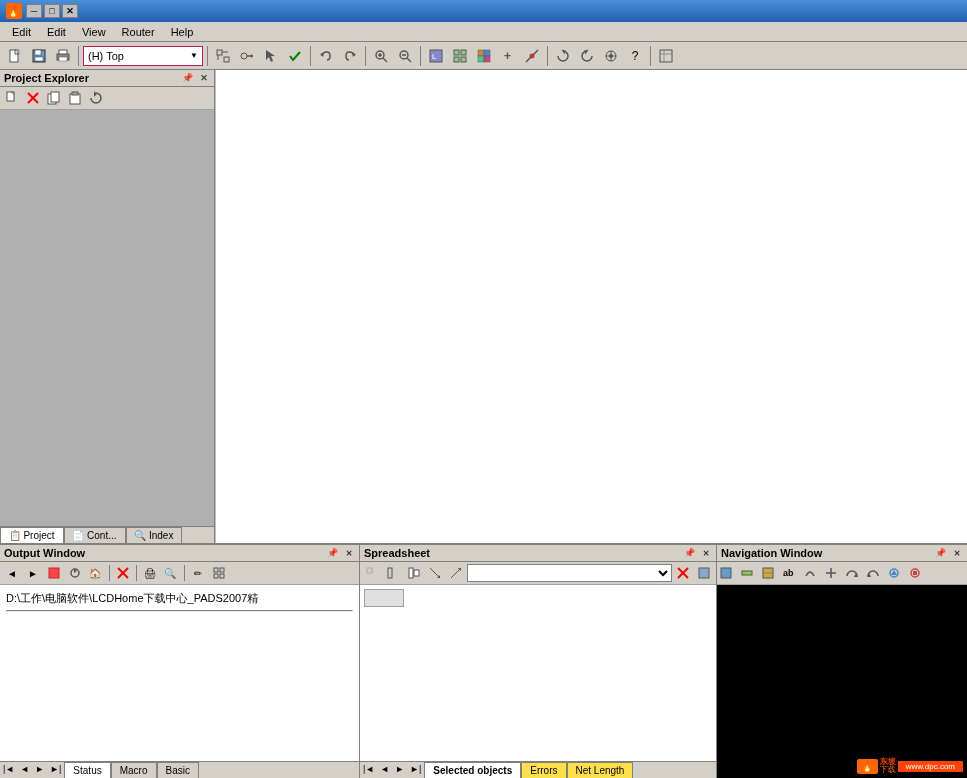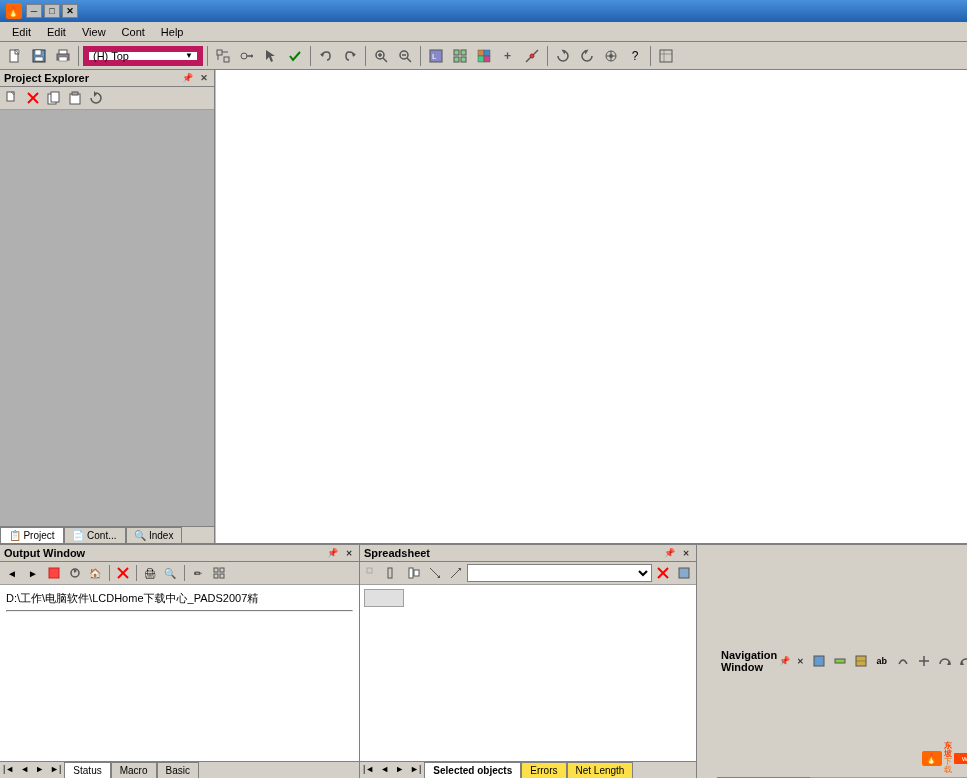--- a/index.html
+++ b/index.html
@@ -94,21 +94,21 @@
     }
     .tb-sep {
       width: 1px;
       height: 20px;
       background: #808080;
       margin: 0 2px;
     }
     .tb-dropdown {
       height: 20px;
       background: white;
-      border: 6px solid #be185d;
+      border: 1px solid #be185d;
       display: flex;
       align-items: center;
       padding: 0 4px;
       gap: 4px;
       font-size: 11px;
       cursor: pointer;
       min-width: 120px;
     }
     .tb-dropdown-arrow { font-size: 8px; margin-left: auto; }
 
@@ -375,22 +375,21 @@
       font-size: 9px;
       cursor: pointer;
     }
 
     
     #nav-window {
       width: 250px;
       min-width: 250px;
       background: #d4d0c8;
       display: flex;
-      flex-direction: row;
-      margin-left: 20px;
+      flex-direction: column;
     }
     #nw-header {
       background: #d4d0c8;
       border-bottom: 1px solid #808080;
       padding: 2px 4px;
       display: flex;
       align-items: center;
       font-size: 11px;
       font-weight: bold;
     }
@@ -453,21 +452,21 @@
     <div class="title-btn">─</div>
     <div class="title-btn">□</div>
     <div class="title-btn">✕</div>
   </div>
 </div>
 
 <div id="menu-bar">
   <span class="menu-item">Edit</span>
   <span class="menu-item">Edit</span>
   <span class="menu-item">View</span>
-  <span class="menu-item">Cont</span>
+  <span class="menu-item">Router</span>
   <span class="menu-item">Help</span>
 </div>
 
 <div id="toolbar">
 
   <div class="tb-btn" title="New">
     <svg width="14" height="14" viewBox="0 0 14 14">
         <rect x="2" y="1" width="8" height="12" fill="white" stroke="#555" stroke-width="1"></rect>
         <polyline points="7,1 7,5 11,5" fill="none" stroke="#555" stroke-width="1"></polyline>
         <polygon points="7,1 11,5 11,1" fill="#c0c0c0" stroke="#555" stroke-width="0.5"></polygon>

